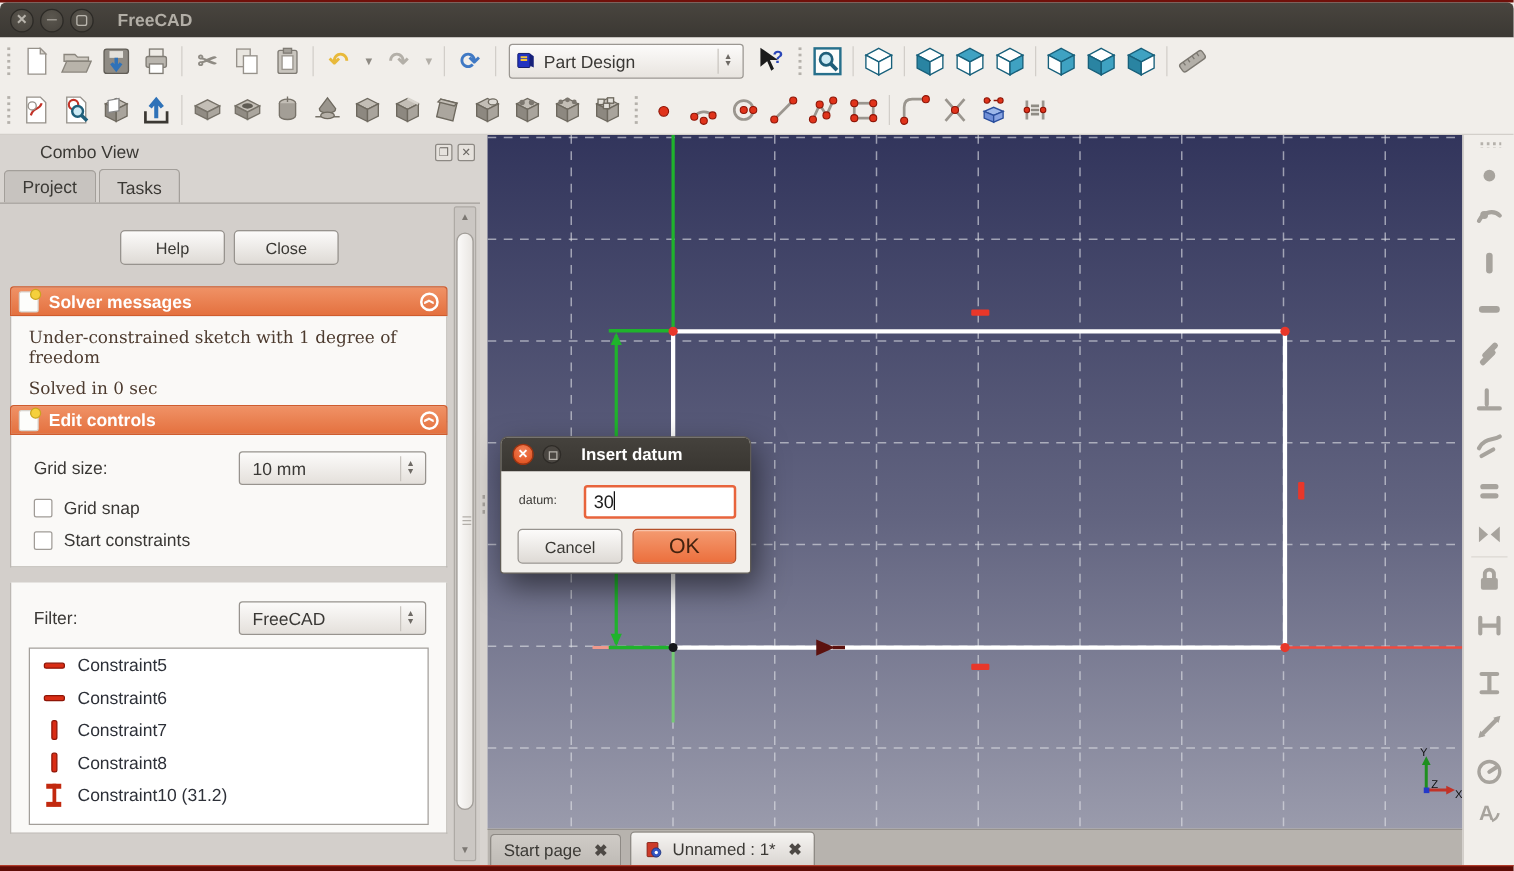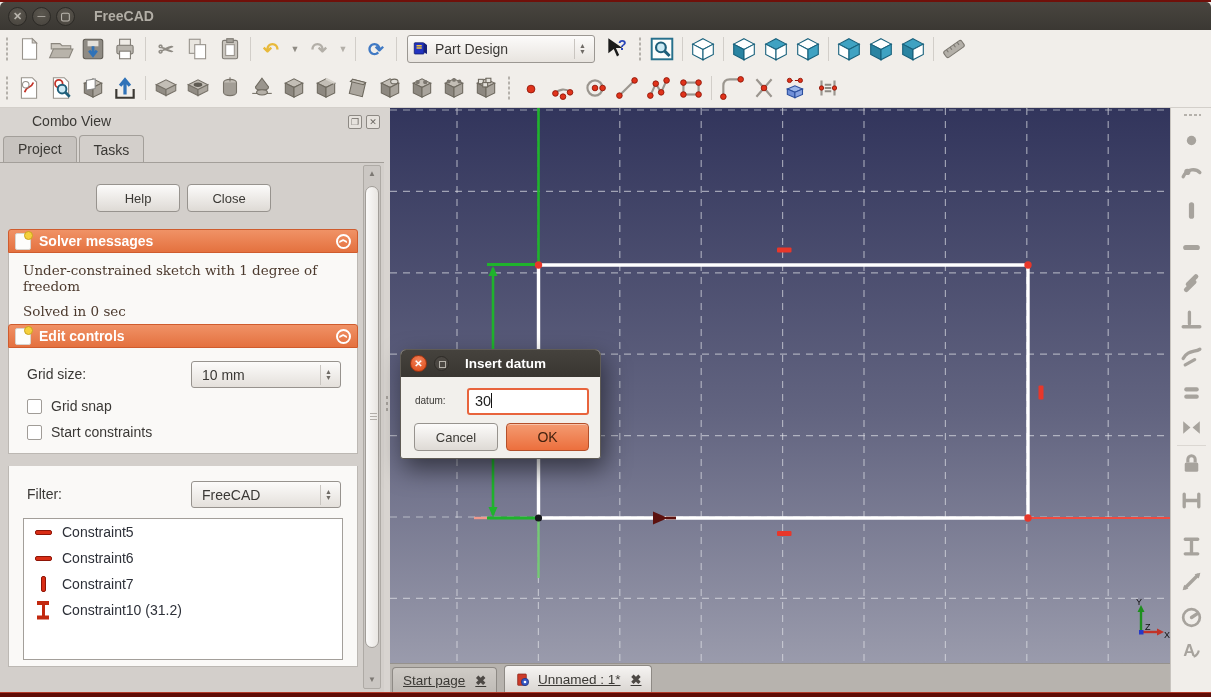--- a/index.html
+++ b/index.html
@@ -90,21 +90,21 @@
 
   
   #viewport { left:390px; top:108px; width:780px; height:555px;
      background:linear-gradient(#32355c, #626480 55%, #9a9bac 100%); }
   #viewport svg { position:absolute; inset:0; }
 
   
   #tabbar { left:390px; top:663px; width:780px; height:29px; background:#b7b3ae; border-top:1px solid #96928d;}
   .doc-tab { top:3px; height:26px; border:1px solid #8e8a85; border-bottom:none; border-radius:4px 4px 0 0;
      display:flex; align-items:center; padding:0 10px; font-size:13.5px; color:#3b3935;
-     background:linear-gradient(#cfcbc6,#bfbbb6);text-decoration:underline;}
+     background:linear-gradient(#cfcbc6,#bfbbb6);}
   .doc-tab.active { background:linear-gradient(#f6f4f2,#d9d5d1); top:1px; height:28px;}
   .tab-close { font-size:13px; font-weight:bold; color:#4d4945; margin-left:10px;}
 
   
   #right-toolbar { left:1170px; top:108px; width:41px; height:584px; background:#f1eeea; border-left:1px solid #c8c4bf;}
   .rt-ico { left:7px; width:27px; height:27px; display:flex; align-items:center; justify-content:center;}
   .rt-sep { left:6px; width:29px; height:1px; background:#dbd7d2;}
   .rt-grip { left:12px; top:5px; width:18px; height:5px;
      background-image:radial-gradient(circle,#b5b1ab 1.2px, transparent 1.3px); background-size:5px 4px;}
 
@@ -120,21 +120,21 @@
      color:#fff; font-size:10px; line-height:15px; text-align:center; font-weight:bold;}
   #dialog-max { width:15px; height:15px; border-radius:50%; background:#4b4742; border:1px solid #2e2b27; margin-left:7px; position:relative;}
   #dialog-max::after { content:""; position:absolute; left:4px; top:4px; width:5px; height:5px; border:1px solid #b5b1aa;}
   #dialog-title { color:#fff; font-weight:bold; font-size:13.5px; margin-left:16px;}
   #dialog-label { left:14px; top:45px; font-size:10px;}
   #dialog-input { left:66px; top:38px; width:122px; height:27px; background:#fff; border:2px solid #e8643c; border-radius:3px;
      font-size:14.5px; padding:3px 6px; color:#1c1c1c;}
   .caret { display:inline-block; width:1px; height:15px; background:#111; vertical-align:-2px;}
   #dialog-cancel { left:13px; top:73px; width:84px; }
   #dialog-ok { left:105px; top:73px; width:83px; height:28px; border:1px solid #b4502a; border-radius:4px;
-     background:linear-gradient(#f49b71,#ec6f3d); color:#43220f; font-size:14px;
+     background:linear-gradient(#f49b71,#ec6f3d); color:#43220f; font-size:17px;
      display:flex; align-items:center; justify-content:center; box-shadow:inset 0 1px 0 rgba(255,255,255,.4);}
 </style>
 </head>
 <body>
 
 <div class="abs" id="top-strip"></div>
 <div class="abs" id="titlebar">
   <div class="winbtn">✕</div>
   <div class="winbtn">─</div>
   <div class="winbtn">▢</div>
@@ -658,20 +658,26 @@
      <span>Constraint6</span>
             </div>
             <div class="cons-item">
               <span class="cons-ico">
                 <span class="ci-v"></span>
               </span>
      <span>Constraint7</span>
             </div>
             <div class="cons-item">
               <span class="cons-ico">
+                <span class="ci-v"></span>
+              </span>
+     <span>Constraint8</span>
+            </div>
+            <div class="cons-item">
+              <span class="cons-ico">
                 <span class="ci-dy"></span>
               </span>
      <span>Constraint10 (31.2)</span>
             </div>
           </div>
       </div>
     </div>
   </div>
 
   <div class="abs" id="cv-scroll">

